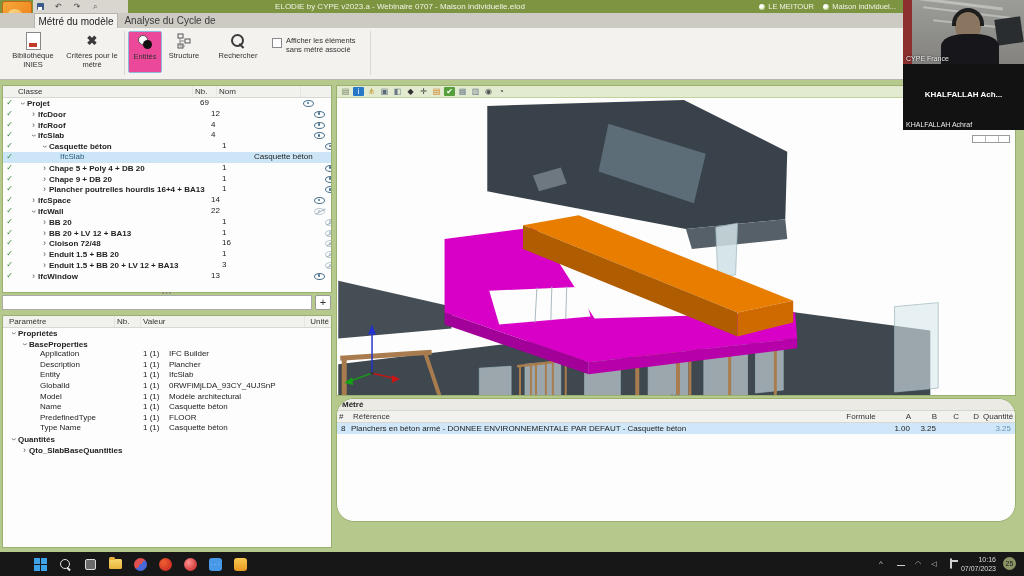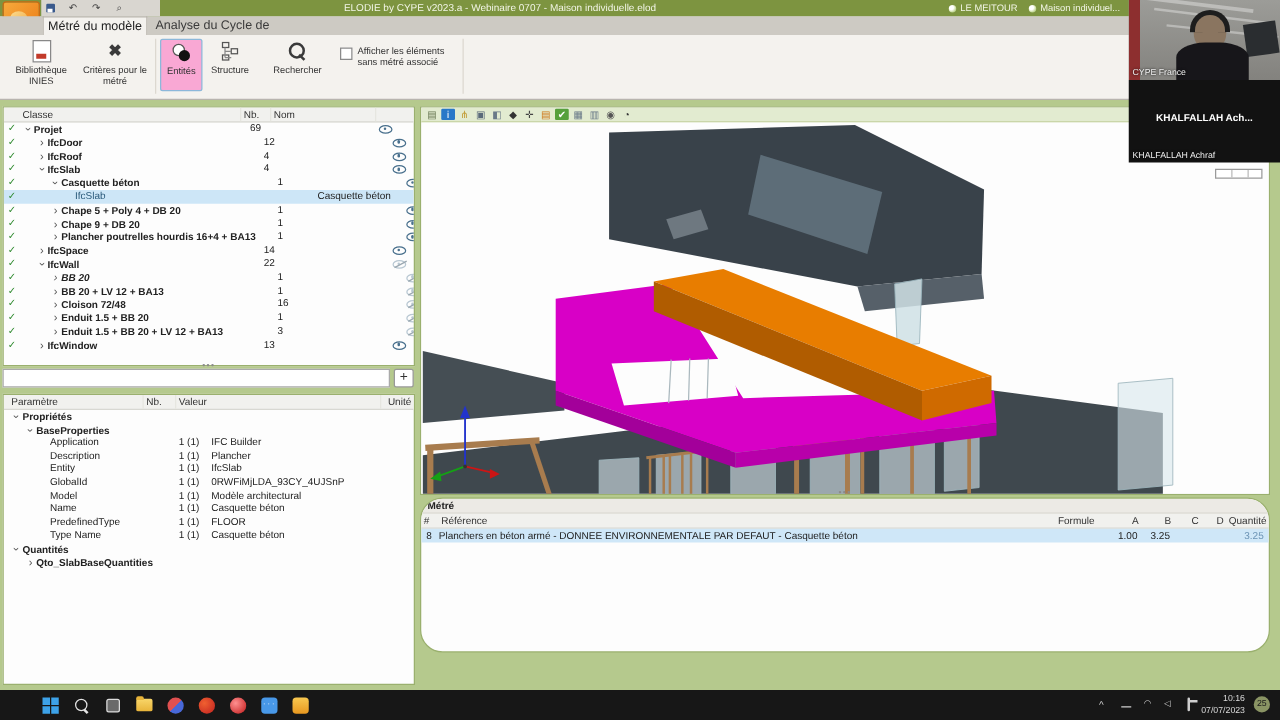--- a/index.html
+++ b/index.html
@@ -27,21 +27,21 @@
           background:linear-gradient(135deg,#fbe29a,#f2b14e);opacity:.9;}
   
   .tabrow{left:0;top:13px;width:1024px;height:15px;background:#cdcac3;}
   .tab{position:absolute;top:0;height:15px;font-size:10px;line-height:15px;text-align:center;color:#3a3a3a;}
   .tab.active{background:#f4f2ee;border:1px solid #b8b4ac;border-bottom:none;box-sizing:border-box;color:#222;}
   
   .ribbon{left:0;top:28px;width:1024px;height:52px;background:#f4f2ee;border-bottom:1px solid #b8b4ae;box-sizing:border-box;}
   .rib-sep{position:absolute;top:3px;width:1px;height:44px;background:#dcd8d0;}
   .rib-btn{position:absolute;top:3px;text-align:center;font-size:7.5px;line-height:1.15;color:#333;}
   .rib-btn .ric{height:18px;margin:1px auto 2px auto;display:flex;align-items:center;justify-content:center;}
-  .rib-btn.sel{background:#f9a8d4;border:1px solid #8cb8da;box-sizing:border-box;border-radius:2px;}
+  .rib-btn.sel{background:#ec4899;border:1px solid #8cb8da;box-sizing:border-box;border-radius:2px;}
   .grp-label{position:absolute;top:67px;font-size:7.5px;color:#666;text-align:center;}
   .doc-icon{width:13px;height:16px;background:#fff;border:1px solid #888;position:relative;}
   .doc-icon:after{content:"";position:absolute;left:2px;bottom:2px;width:8px;height:4px;background:#c23a2a;}
   .tools-icon{font-size:13px;color:#3a3a3a;font-weight:bold;}
   .ent-icon{position:relative;width:16px;height:16px;}
   .ent-icon .c1{position:absolute;left:1px;top:1px;width:8px;height:8px;border:1.5px solid #555;border-radius:50%;background:#fff;}
   .ent-icon .c2{position:absolute;right:1px;bottom:1px;width:9px;height:9px;background:#111;border-radius:50%;}
   .mag-icon{position:relative;width:16px;height:16px;}
   .mag-icon .lens{position:absolute;left:1px;top:1px;width:9px;height:9px;border:2px solid #3a3a3a;border-radius:50%;}
   .mag-icon .handle{position:absolute;left:10px;top:10px;width:6px;height:2px;background:#3a3a3a;transform:rotate(45deg);transform-origin:0 0;}
@@ -290,21 +290,21 @@
         <div class="trow">
           <span class="c-check">✓</span>
           <span class="c-classe" style="padding-left: 13px;"><span class="arr exp">›</span><span class="b" style="">IfcWall</span></span>
           <span class="c-nb">22</span>
           <span class="c-nom"></span>
           <span class="c-eye off"><span class="eye"><i></i></span></span>
           <span class="c-extra"></span>
         </div>
         <div class="trow">
           <span class="c-check">✓</span>
-          <span class="c-classe" style="padding-left: 24px; font-style: italic;"><span class="arr">›</span><span class="b" style="">BB 20</span></span>
+          <span class="c-classe" style="padding-left: 24px;"><span class="arr">›</span><span class="b" style="">BB 20</span></span>
           <span class="c-nb">1</span>
           <span class="c-nom"></span>
           <span class="c-eye off"><span class="eye"><i></i></span></span>
         </div>
         <div class="trow">
           <span class="c-check">✓</span>
           <span class="c-classe" style="padding-left: 24px;"><span class="arr">›</span><span class="b" style="">BB 20 + LV 12 + BA13</span></span>
           <span class="c-nb">1</span>
           <span class="c-nom"></span>
           <span class="c-eye off"><span class="eye"><i></i></span></span>

